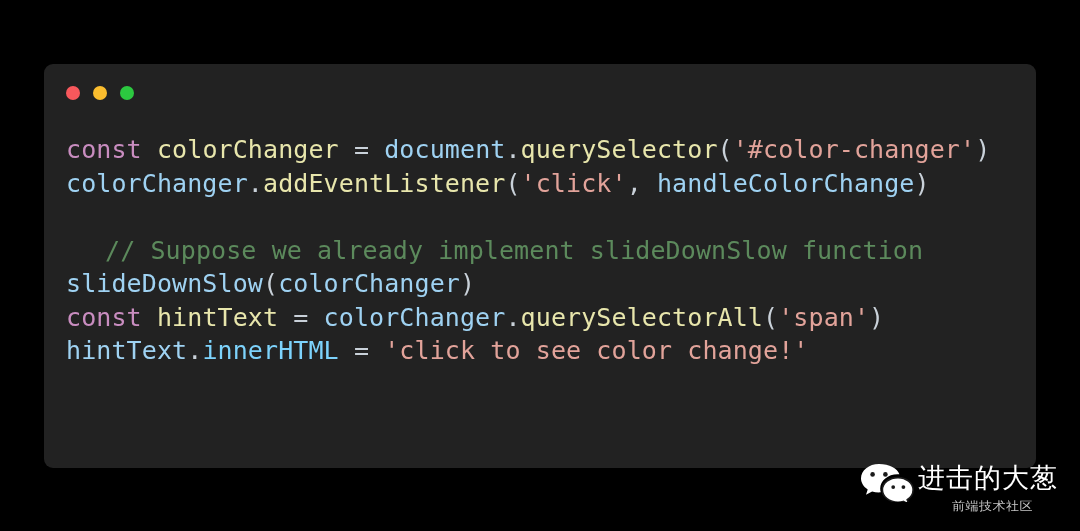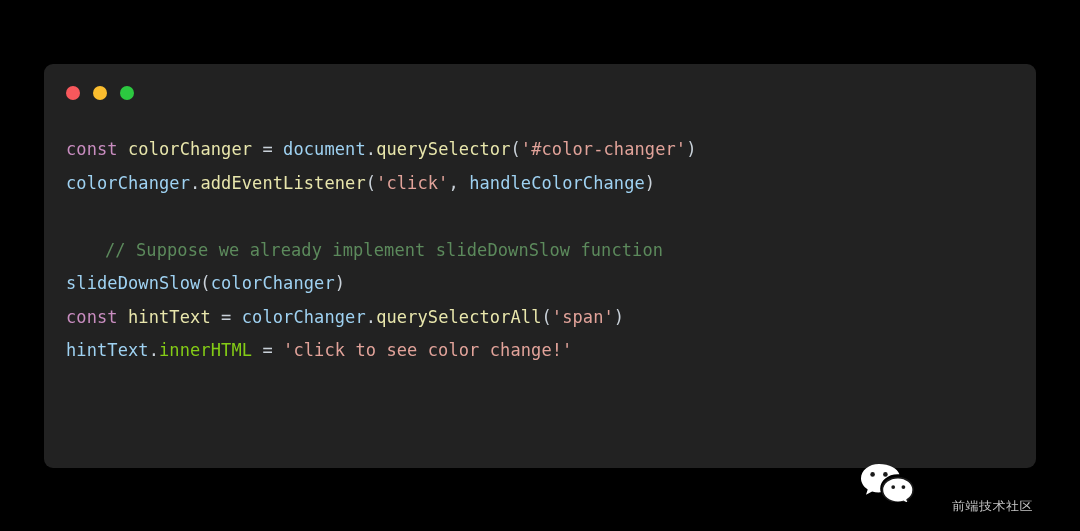--- a/index.html
+++ b/index.html
@@ -42,36 +42,36 @@
     border-radius: 50%;
     display: block;
   }
 
   #code-body {
     position: absolute;
     left: 22px;
     top: 69px;
     right: 10px;
     font-family: "DejaVu Sans Mono", monospace;
-    font-size: 17px;
+    font-size: 25px;
     line-height: 33.5px;
     letter-spacing: 0.1px;
     white-space: pre;
   }
   .line {
     height: 33.5px;
     white-space: pre;
   }
   .line.blank { height: 33.5px; }
 
   
   .tok-kw      { color: #c98dc0; }
   .tok-decl    { color: #e8e6ac; }
   .tok-var     { color: #9fd2f2; }
-  .tok-prop    { color: #84cc16; margin-top: 44px; }
+  .tok-prop    { color: #7dd3fc; margin-top: 44px; }
   .tok-fn      { color: #e8e6ac; }
   .tok-str     { color: #e2a39a; }
   .tok-punct   { color: #c9d1d9; }
   .tok-op      { color: #c9d1d9; }
   .tok-comment { color: #5c8a5c; margin-left: 39px; }
 
   
   #watermark {
     position: absolute;
     left: 855px;
@@ -133,14 +133,15 @@
              c2.1 .6 4.4 .9 6.9 .9 .6 0 1.2 0 1.8 -.1 -.4 -1.2 -.6 -2.5 -.6 -3.8
              0 -7.9 7.8 -14.3 17.4 -14.3 .6 0 1.2 0 1.8 .1 C37.7 6.4 29.3 2 19 2 Z" fill="#ffffff"></path>
     <circle cx="12.6" cy="12.4" r="2.3" fill="#1a1a1a"></circle>
     <circle cx="25.4" cy="12.4" r="2.3" fill="#1a1a1a"></circle>
 
     <path d="M38 15.6 c-8.6 0-15.6 5.5-15.6 12.3 0 6.8 7 12.3 15.6 12.3 1.9 0 3.7-.3 5.4-.8
              l5.2 2.8 -1.4-4.5 c3.6-2.3 5.9-5.8 5.9-9.8 0-6.8-7-12.3-15.1-12.3 Z" fill="#ffffff" stroke="#1a1a1a" stroke-width="1.6"></path>
     <circle cx="33.2" cy="25.1" r="1.9" fill="#1a1a1a"></circle>
     <circle cx="43.4" cy="25.1" r="1.9" fill="#1a1a1a"></circle>
   </svg>
+  <div id="wm-title">进击的大葱</div>
   <div id="wm-sub">前端技术社区</div>
 </div>
 
 </body></html>

